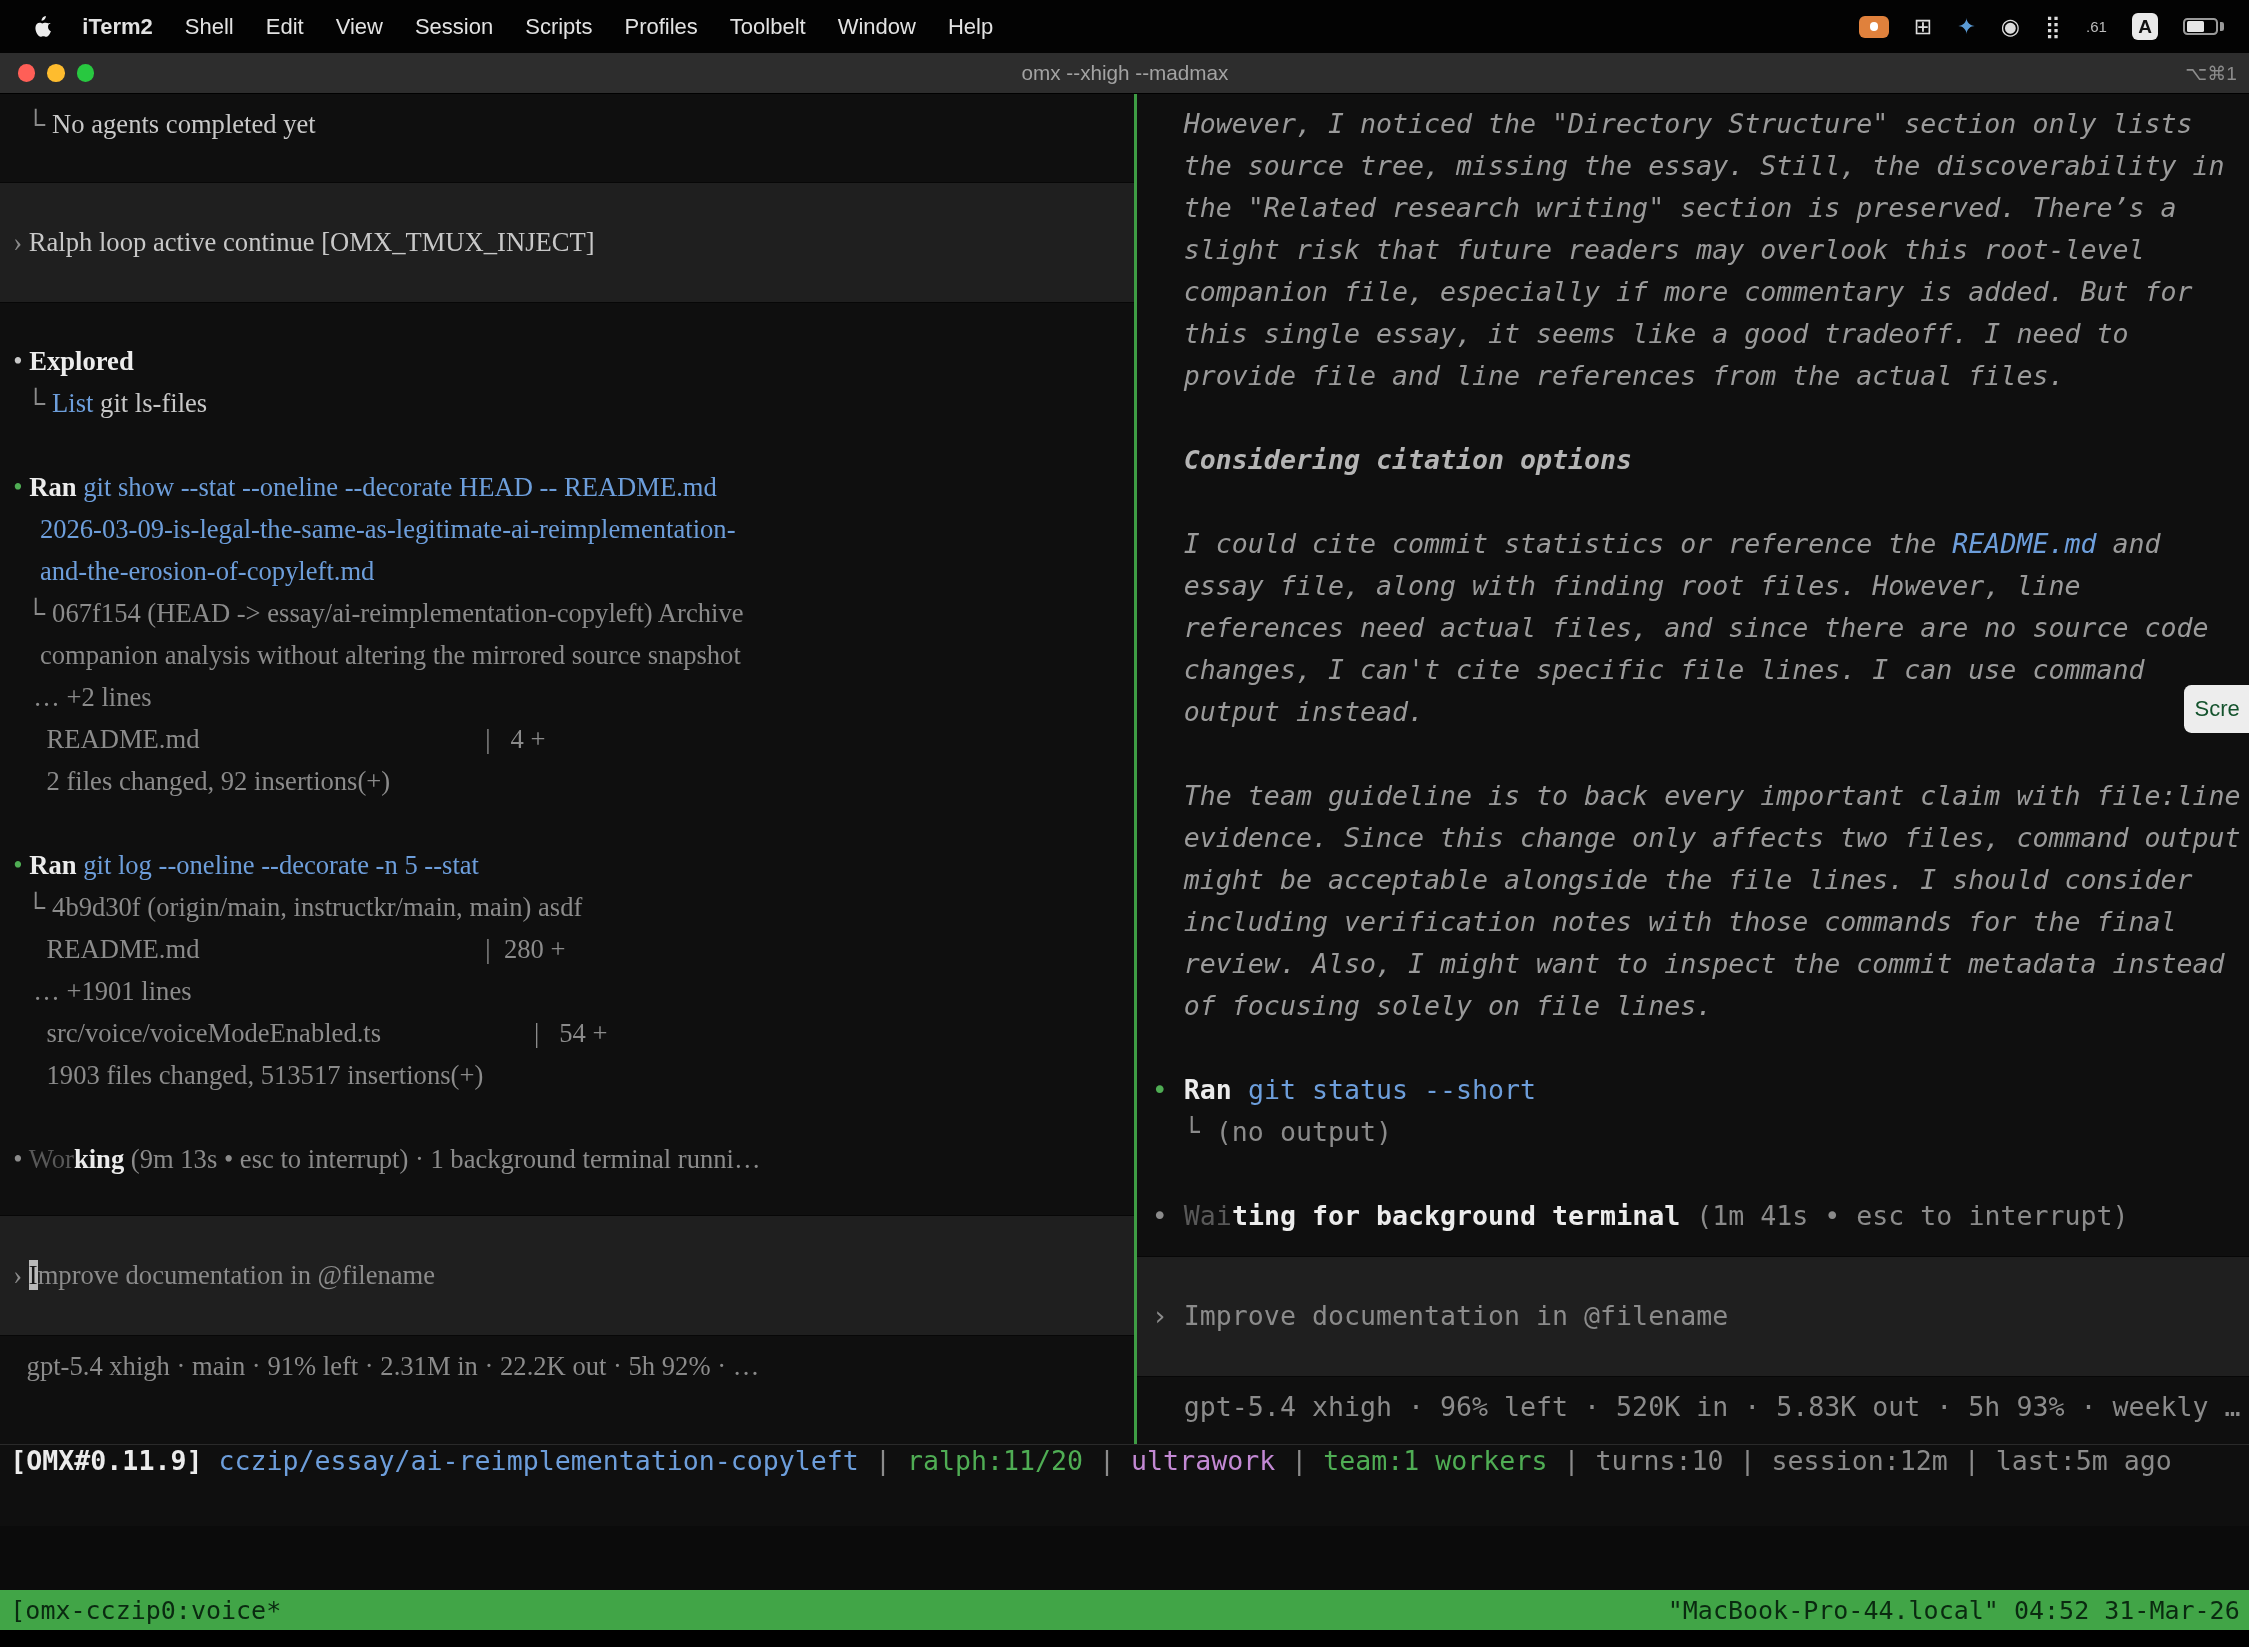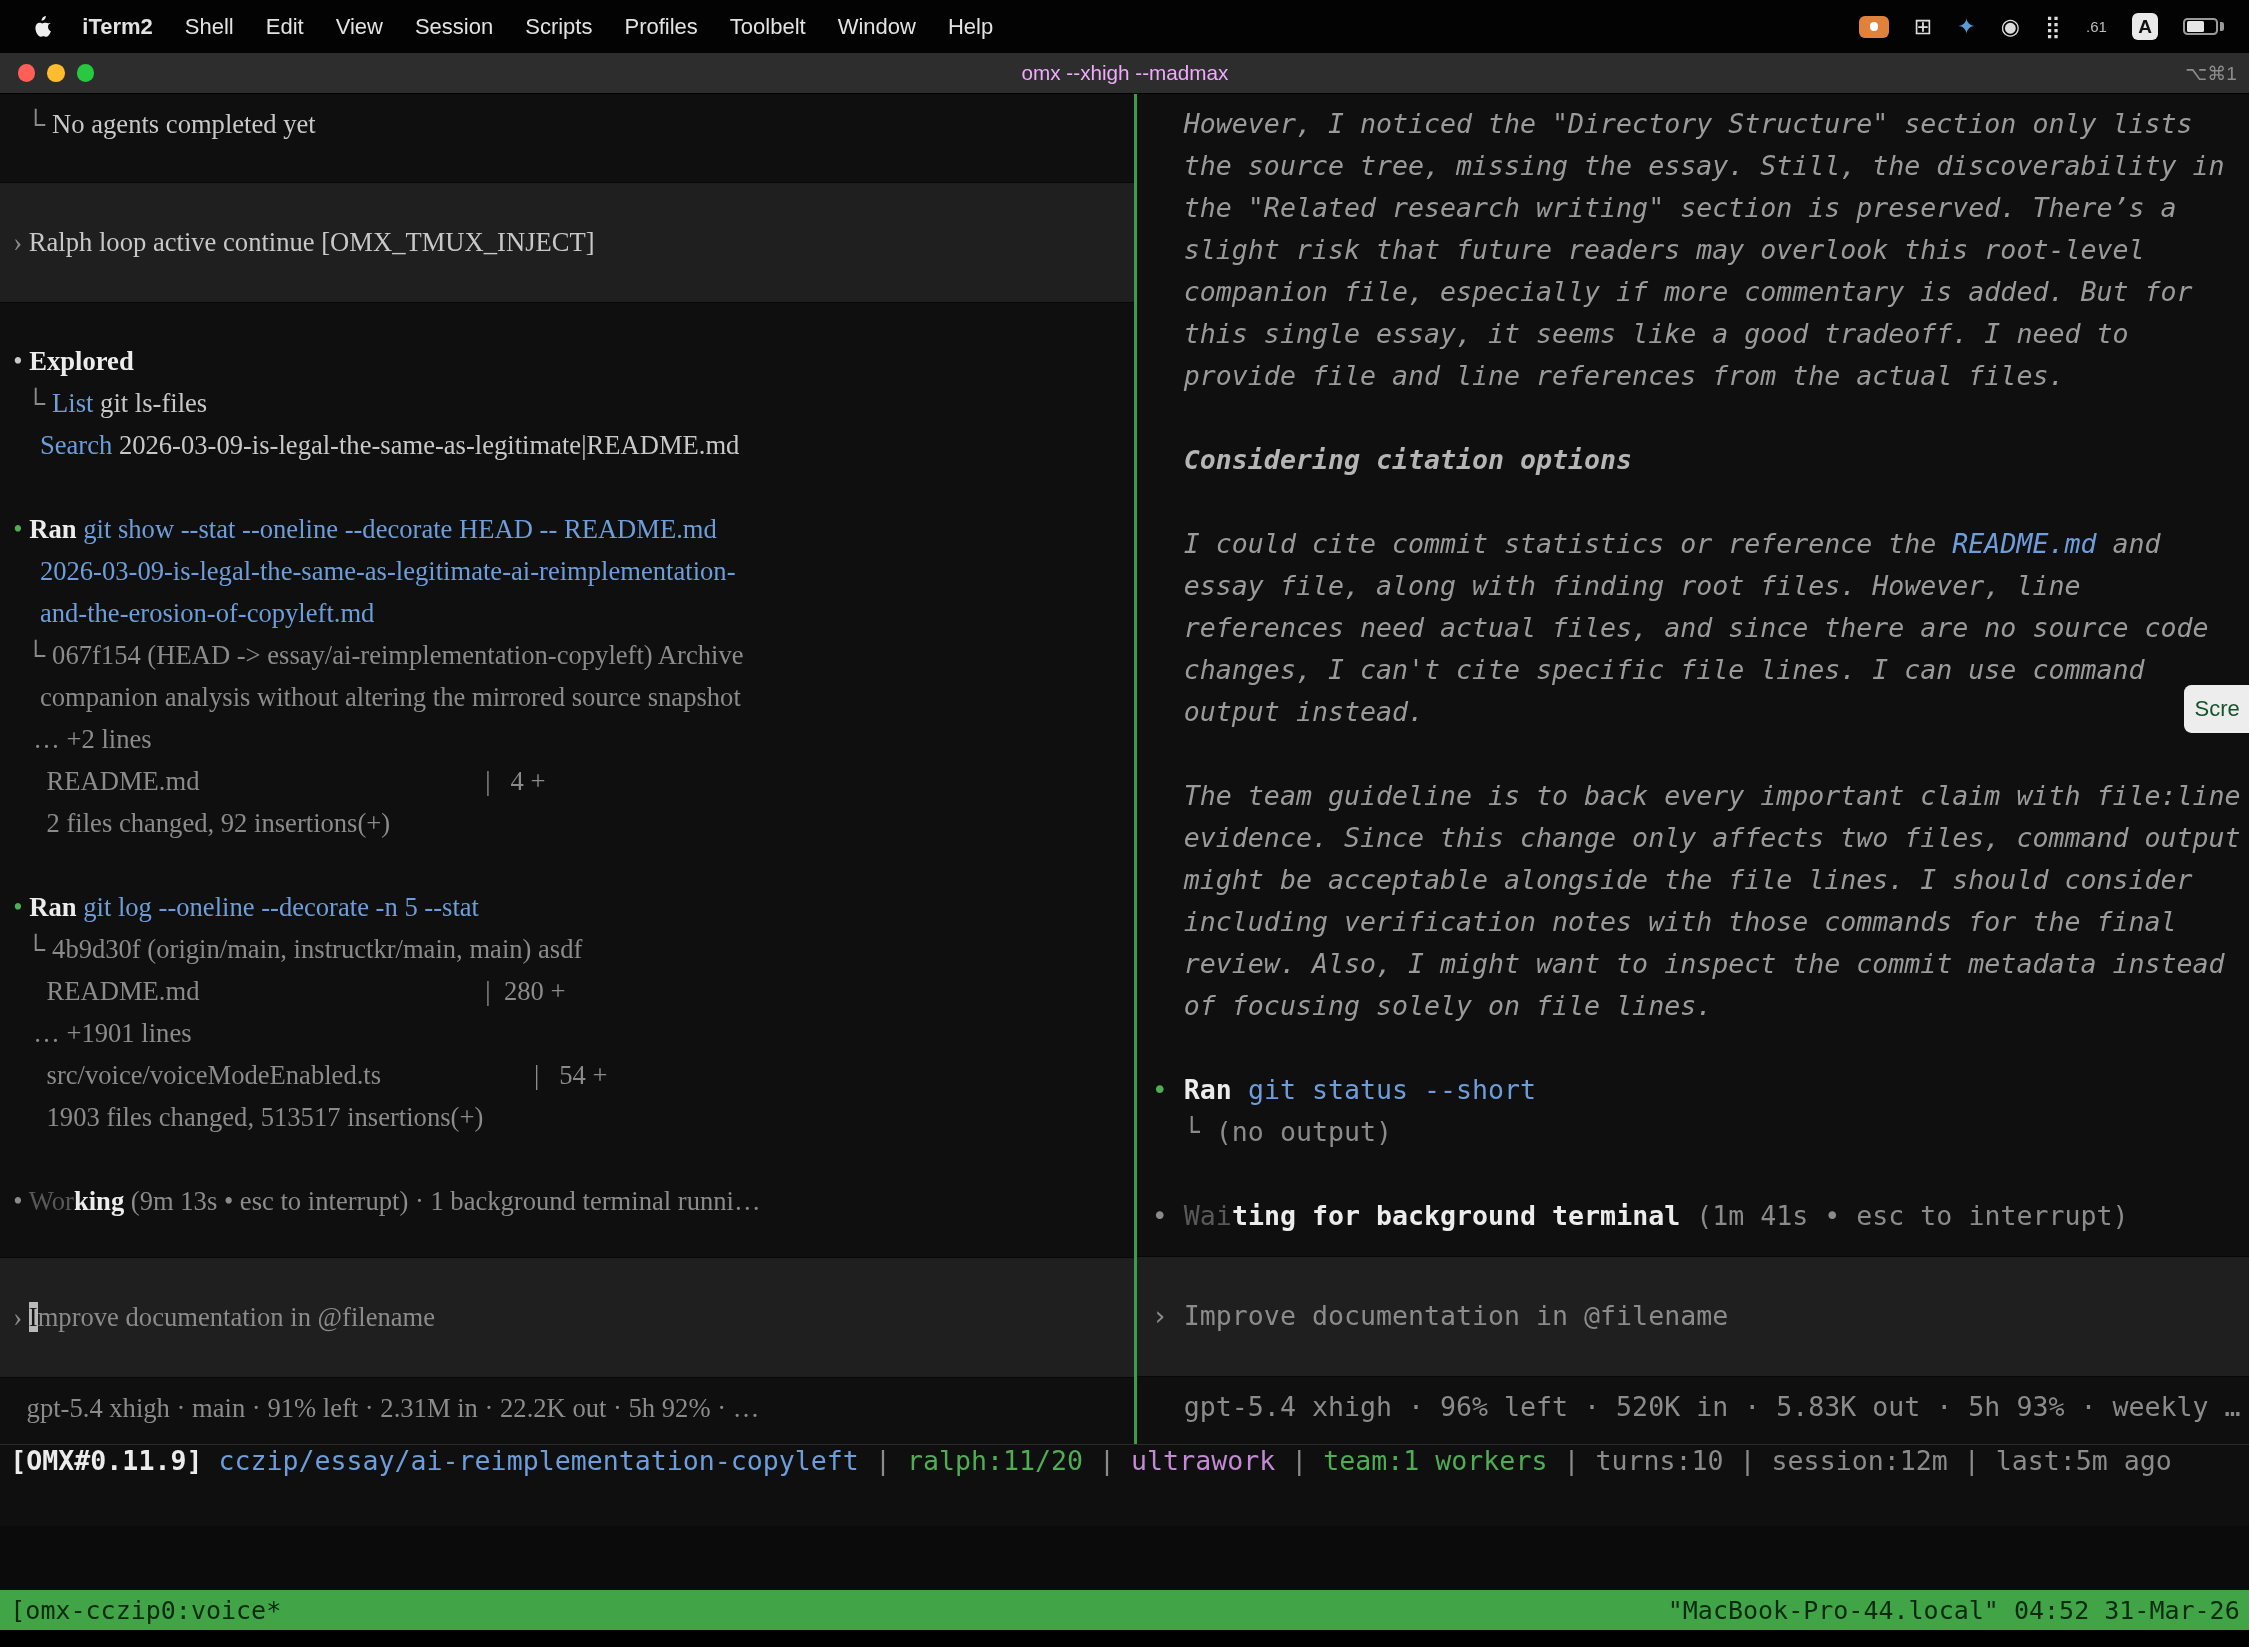--- a/index.html
+++ b/index.html
@@ -51,21 +51,21 @@
     display:flex; align-items:center; position:relative;
     font-family:"Liberation Sans", sans-serif; flex:0 0 auto;
   }
   .lights { display:flex; gap:11.8px; padding-left:17.7px; z-index:2; }
   .light { width:17.7px; height:17.7px; border-radius:50%; }
   .light.red { background:#ff5f57; }
   .light.yellow { background:#febc2e; }
   .light.green { background:#28c840; }
   .title {
     position:absolute; left:0; right:0; text-align:center;
-    color:#f0abfc; font-size:20.7px;
+    color:#a3a3a3; font-size:20.7px;
   }
   .tb-right { margin-left:auto; color:#8c8c8c; font-size:19px; padding-right:13.3px; z-index:2; }
 
   
   .term {
     height:1351px; background:#0f0f0f; display:flex;
     border-bottom:1.5px solid #2a2a2a; position:relative; flex:0 0 auto;
   }
   .pane { padding-top:8.9px; overflow:hidden; }
   .pane-left { width:1134px; flex:0 0 auto;font-family:Liberation Serif, serif; }
@@ -167,21 +167,20 @@
 <div class="term">
   <div class="pane pane-left">
       <div class="tline"><span class="c-gray">  └ </span><span class="c-white">No agents completed yet</span></div>
       <div style="height: 37px;"></div>
       <div class="tbox">
         <div class="tline"><span class="c-gray">› </span><span class="c-white">Ralph loop active continue [OMX_TMUX_INJECT]</span></div>
       </div>
       <div style="height: 37px;"></div>
       <div class="tline"><span class="c-white">• </span><span class="c-boldw">Explored</span></div>
       <div class="tline"><span class="c-gray">  └ </span><span class="c-blue">List</span><span class="c-white"> git ls-files</span></div>
-      <div class="tline"><span class="c-blue">    Search</span><span class="c-white"> 2026-03-09-is-legal-the-same-as-legitimate|README.md</span></div>
       <div style="height: 42px;"></div>
       <div class="tline"><span class="c-green">• </span><span class="c-boldw">Ran</span><span class="c-blue"> git show --stat --oneline --decorate HEAD -- README.md</span></div>
       <div class="tline"><span class="c-blue">    2026-03-09-is-legal-the-same-as-legitimate-ai-reimplementation-</span></div>
       <div class="tline"><span class="c-blue">    and-the-erosion-of-copyleft.md</span></div>
       <div class="tline"><span class="c-gray">  └ 067f154 (HEAD -&gt; essay/ai-reimplementation-copyleft) Archive</span></div>
       <div class="tline"><span class="c-gray">    companion analysis without altering the mirrored source snapshot</span></div>
       <div class="tline"><span class="c-gray">   … +2 lines</span></div>
       <div class="tline"><span class="c-gray">     README.md                                           |   4 +</span></div>
       <div class="tline"><span class="c-gray">     2 files changed, 92 insertions(+)</span></div>
       <div style="height: 42px;"></div>

